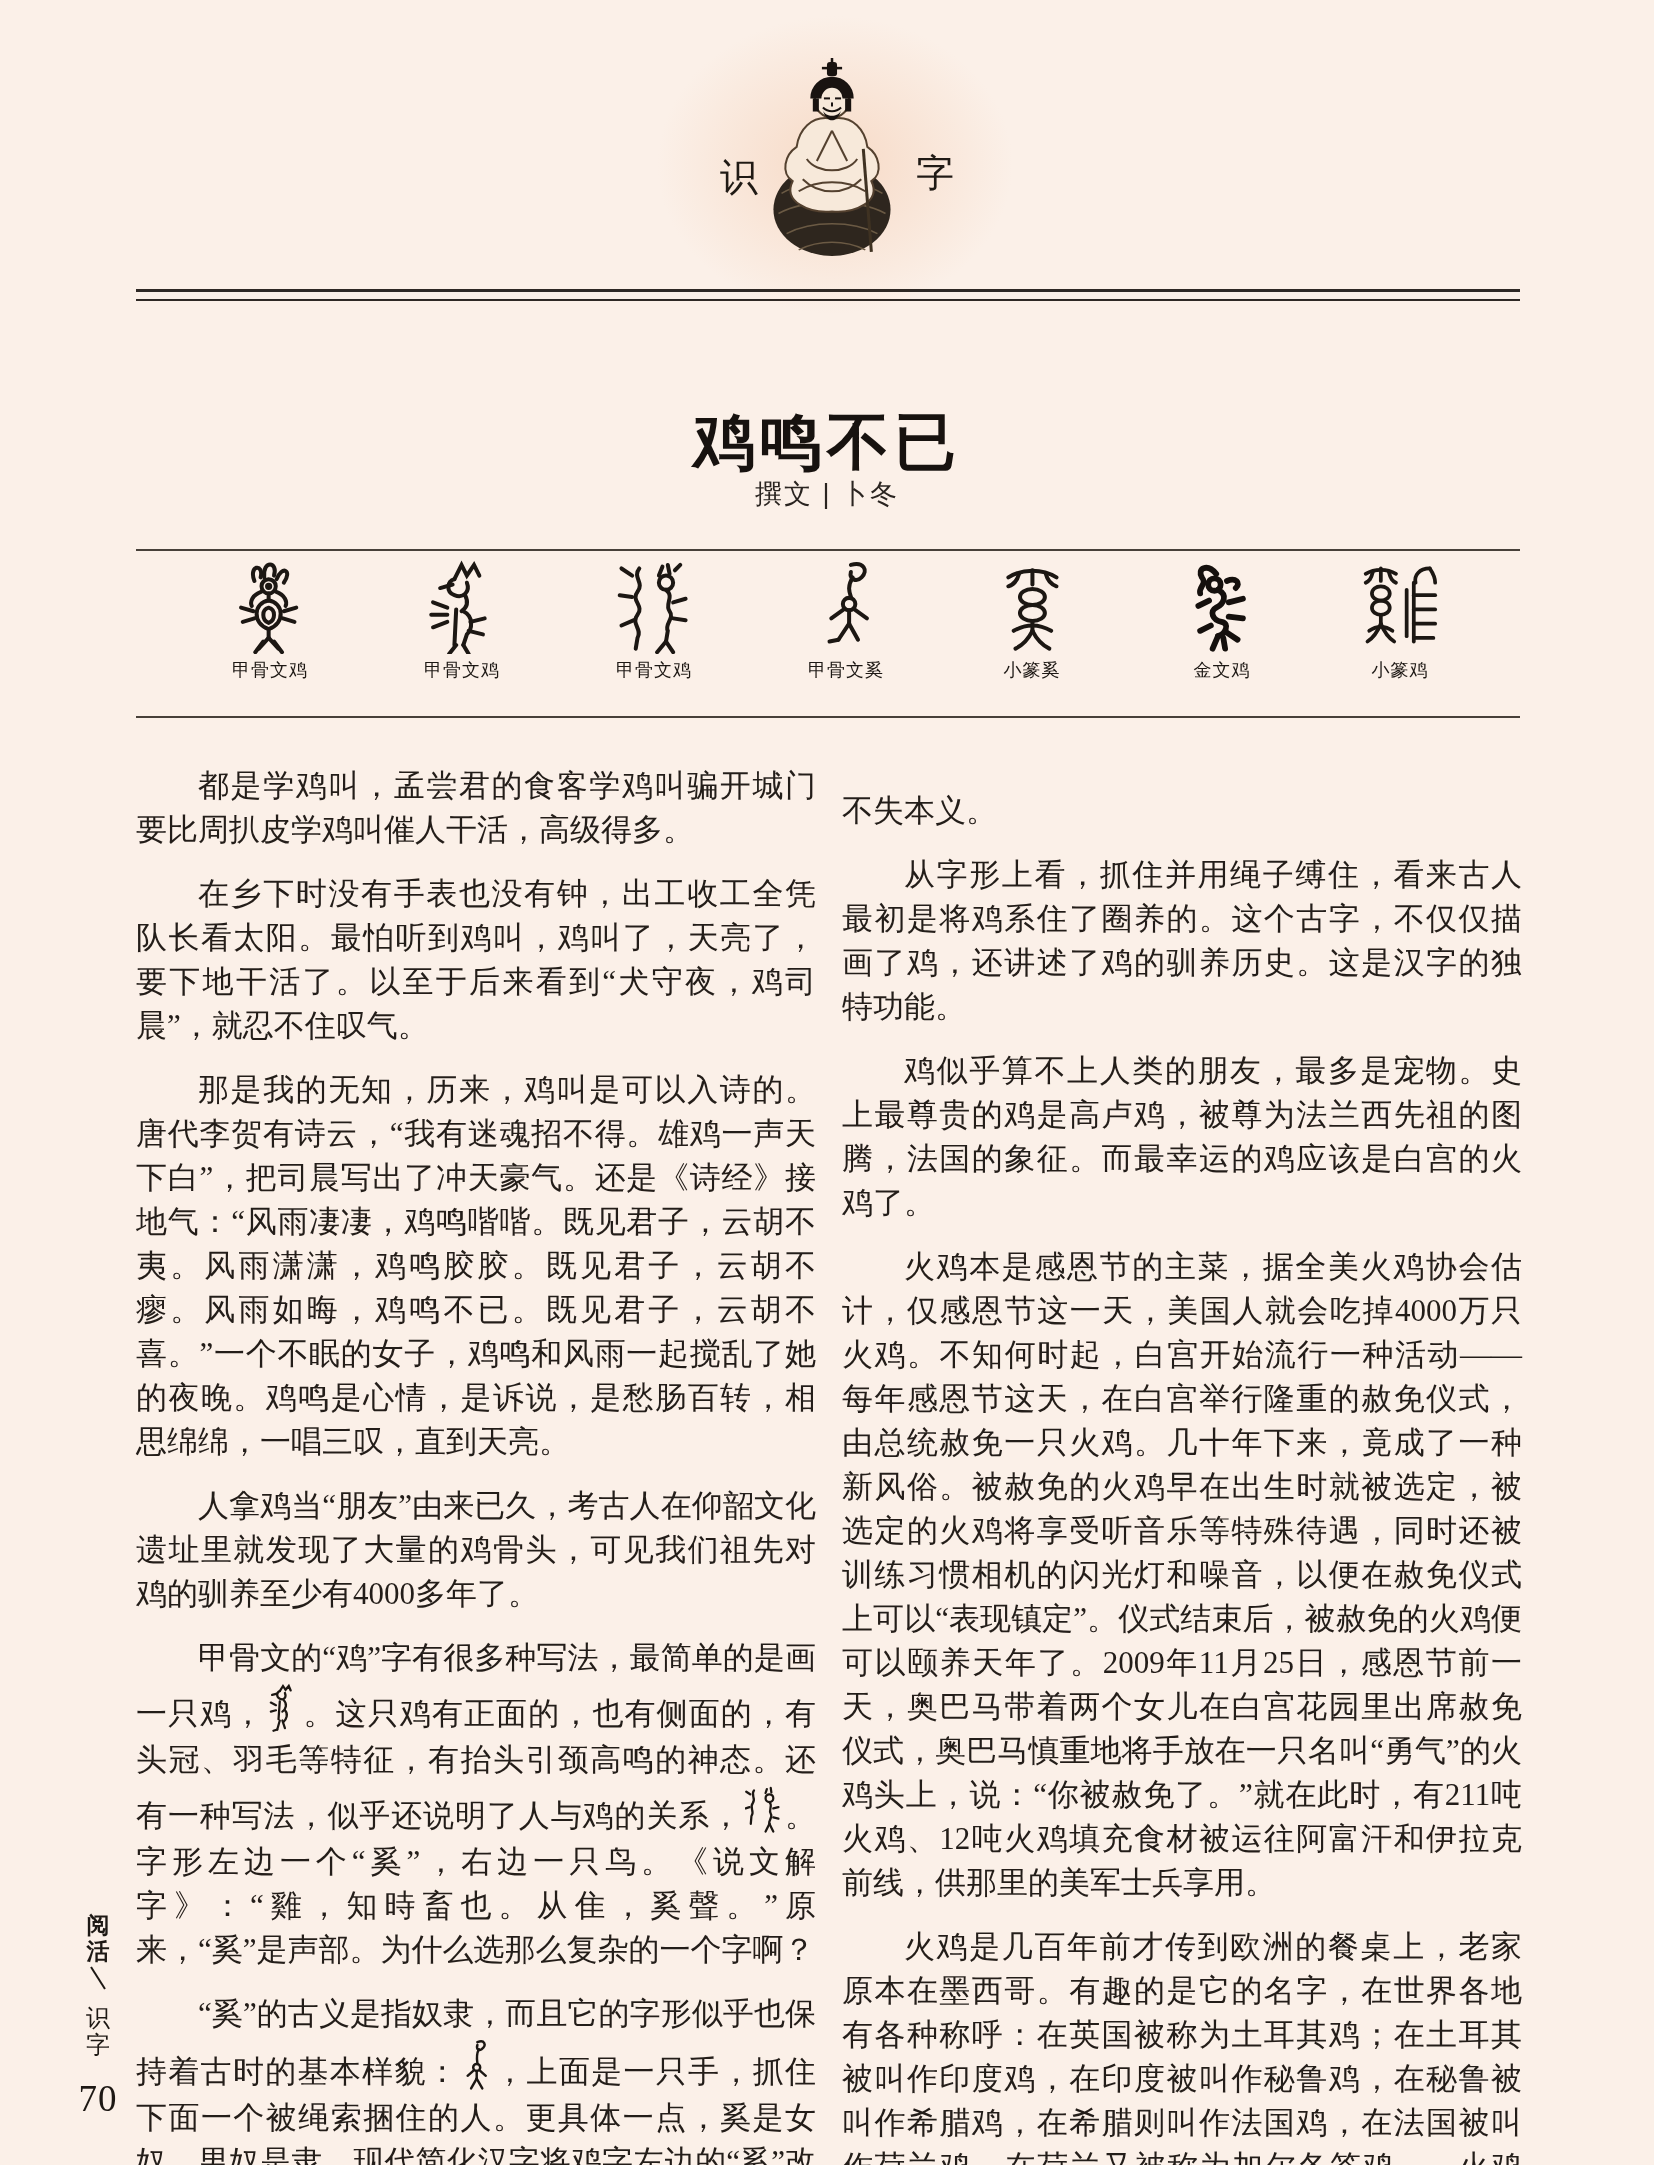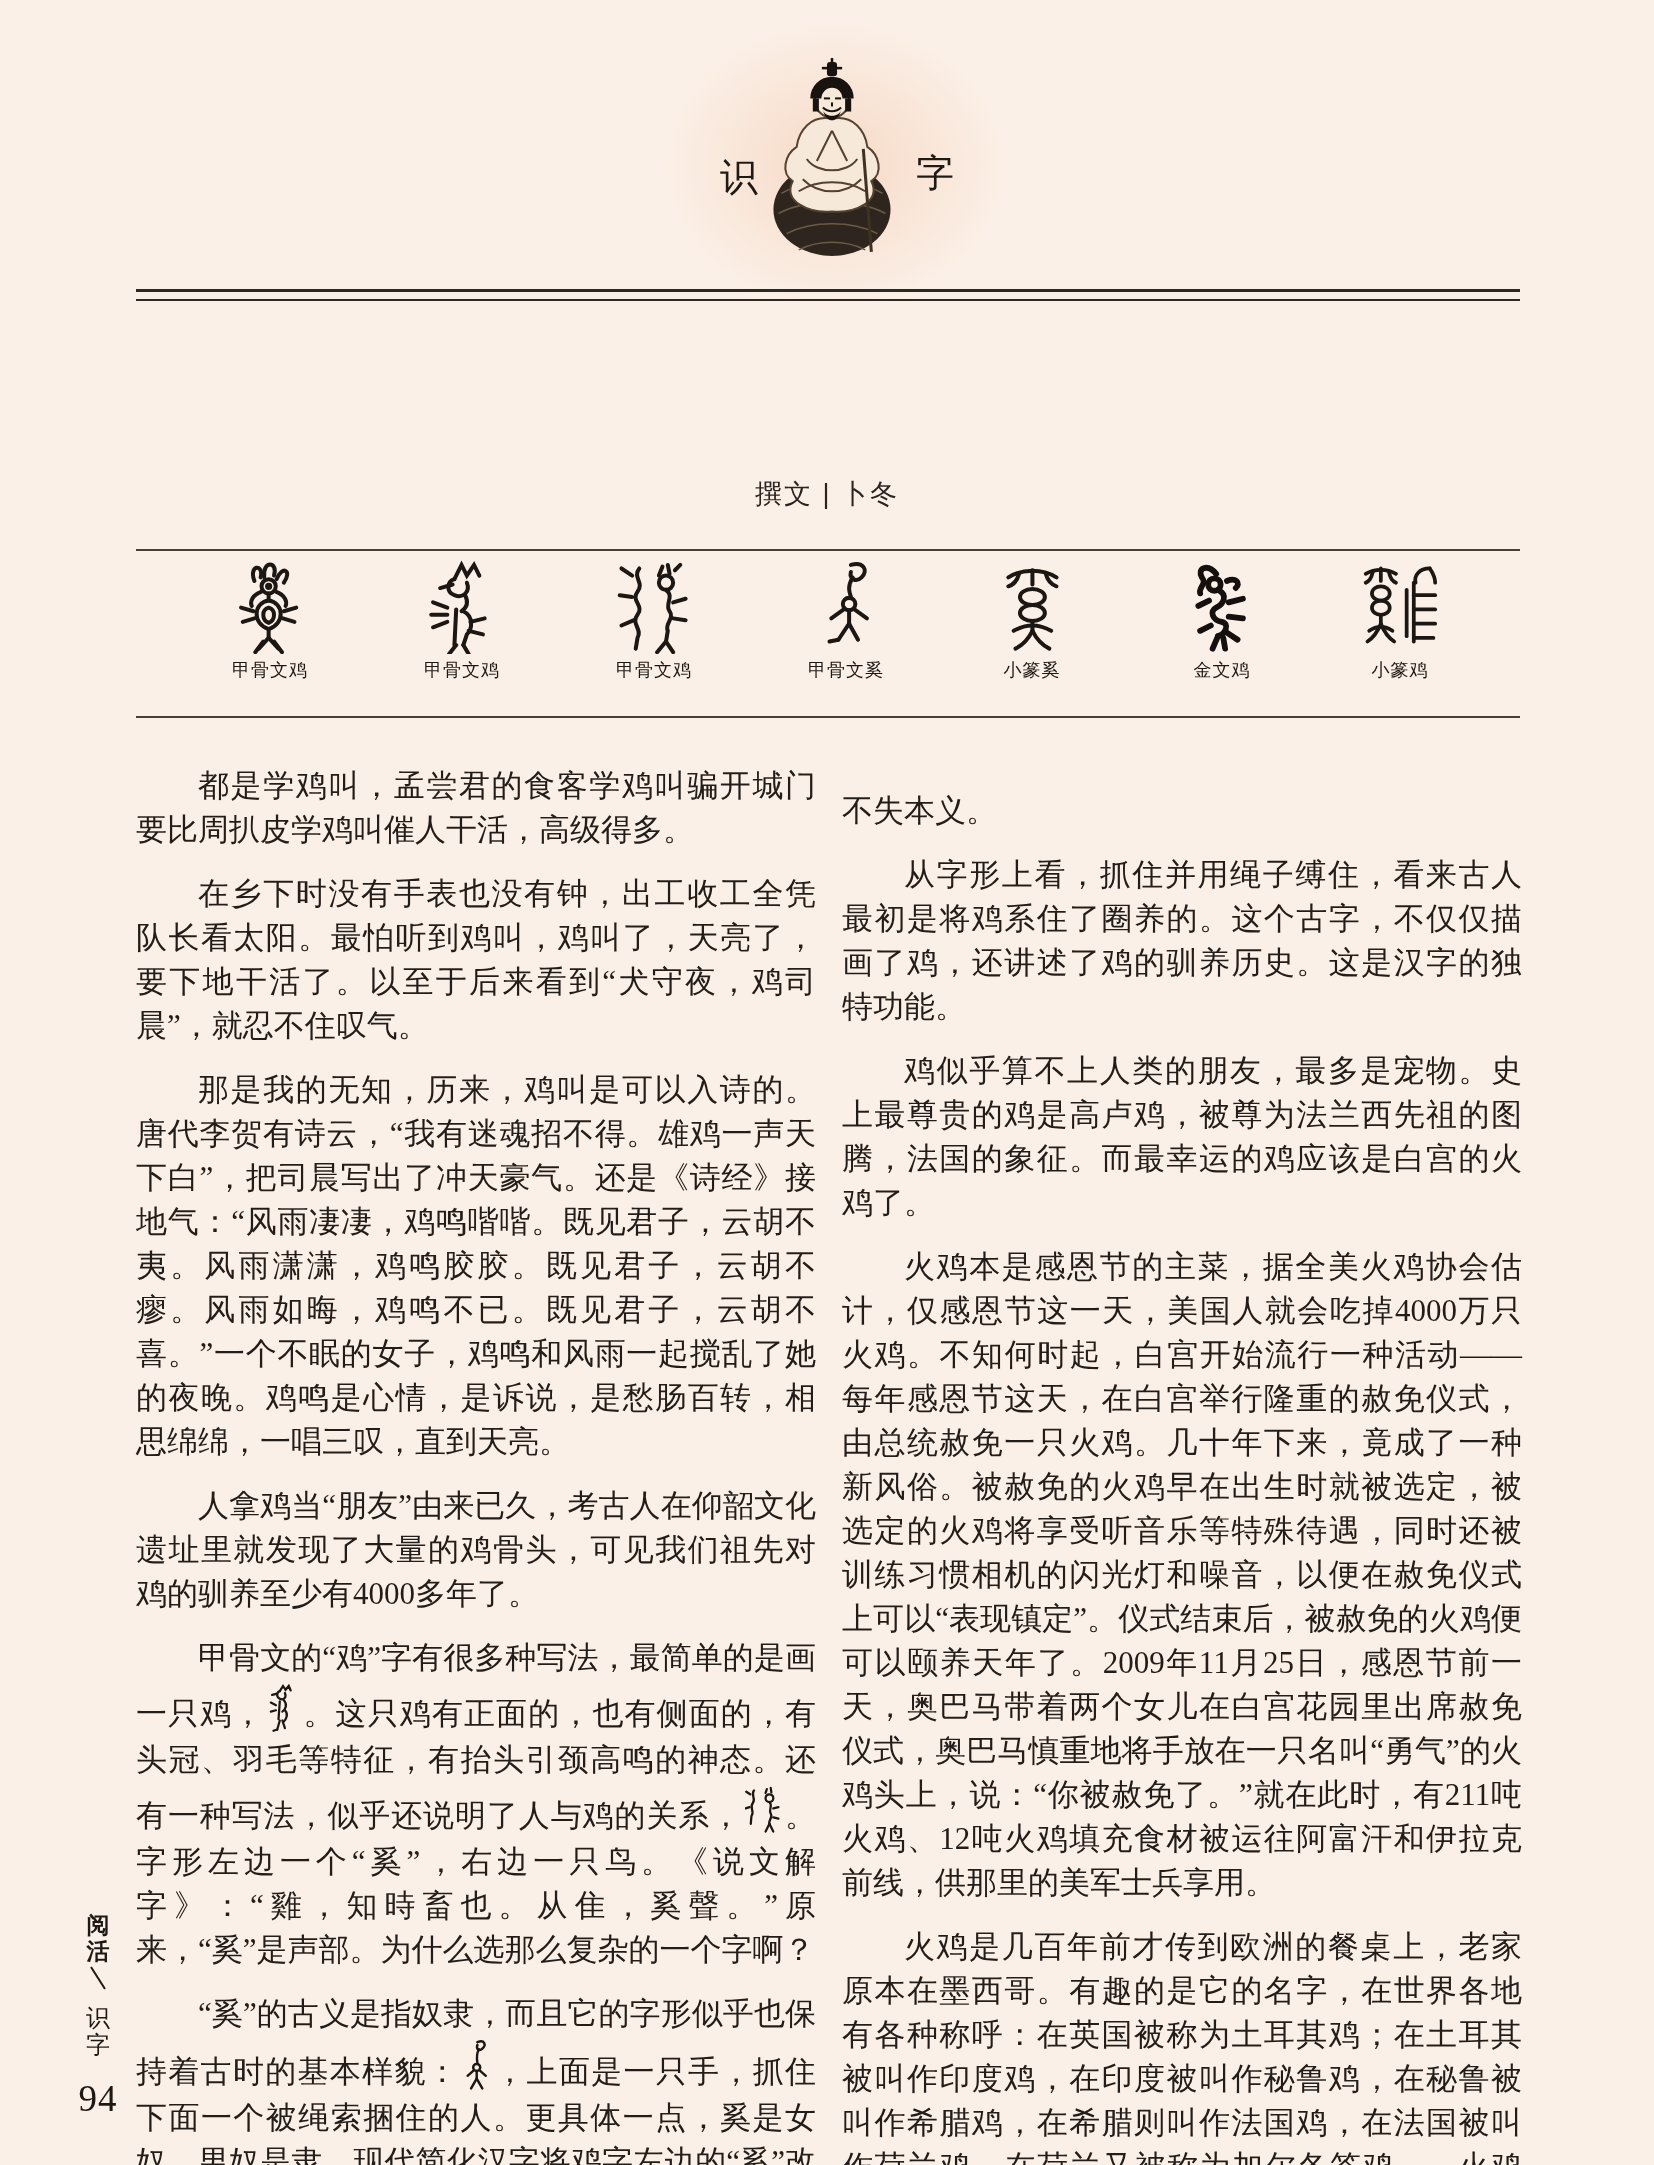--- a/index.html
+++ b/index.html
@@ -76,20 +76,21 @@
         <path d="M88,42 h6"></path>
         <path d="M85,46 v4"></path>
       <path d="M76,51 C81,56 89,56 94,51"></path>
     </g>
     <path d="M76,54 C80,67 90,67 94,54 C91,61 79,61 76,54 Z" fill="#191310"></path>
     <path d="M116,92 L124,194" stroke="#3f3222" stroke-width="3"></path>
   </svg>
 
   <div class="rule-double"></div>
 
+  <h1 class="title">鸡鸣不已</h1>
   <div class="byline">撰文 | 卜冬</div>
 
   <div class="strip-rule top"></div>
   <div class="strip-rule bottom"></div>
 
   <div class="glyph-item" style="left:190px">
     <svg viewBox="0 0 100 110">
       <g fill="none" stroke="#1c1713" stroke-width="4.5" stroke-linecap="round">
         <path d="M33,28 C26,10 44,8 40,24"></path>
           <path d="M44,24 C42,4 60,6 55,22"></path>
@@ -296,16 +297,16 @@
     <p><span>火鸡本是感恩节的主菜，据全美火鸡协会估计，仅感恩节这一天，美国人就会吃掉4000万只火鸡。不知何时起，白宫开始流行一种活动——每年感恩节这天，在白宫举行隆重的赦免仪式，由总统赦免一只火鸡。几十年下来，竟成了一种新风俗。被赦免的火鸡早在出生时就被选定，被选定的火鸡将享受听音乐等特殊待遇，同时还被训练习惯相机的闪光灯和噪音，以便在赦免仪式上可以“表现镇定”。仪式结束后，被赦免的火鸡便可以颐养天年了。2009年11月25日，感恩节前一天，奥巴马带着两个女儿在白宫花园里出席赦免仪式，奥巴马慎重地将手放在一只名叫“勇气”的火鸡头上，说：“你被赦免了。”就在此时，有211吨火鸡、12吨火鸡填充食材被运往阿富汗和伊拉克前线，供那里的美军士兵享用。</span></p>
     <p><span>火鸡是几百年前才传到欧洲的餐桌上，老家原本在墨西哥。有趣的是它的名字，在世界各地有各种称呼：在英国被称为土耳其鸡；在土耳其被叫作印度鸡，在印度被叫作秘鲁鸡，在秘鲁被叫作希腊鸡，在希腊则叫作法国鸡，在法国被叫作荷兰鸡，在荷兰又被称为加尔各答鸡……火鸡说：我太难了！</span></p>
   </div>
 
   <div class="footer">
     <div class="mag">阅活</div>
     <svg class="slash" width="20" height="26" viewBox="0 0 20 26">
       <line x1="3" y1="2" x2="17" y2="24" stroke="#1d1814" stroke-width="2"></line>
     </svg>
     <div class="sec">识字</div>
-    <div class="num">94</div>
+    <div class="num">70</div>
   </div>
 
 </div>
 
 </body></html>

